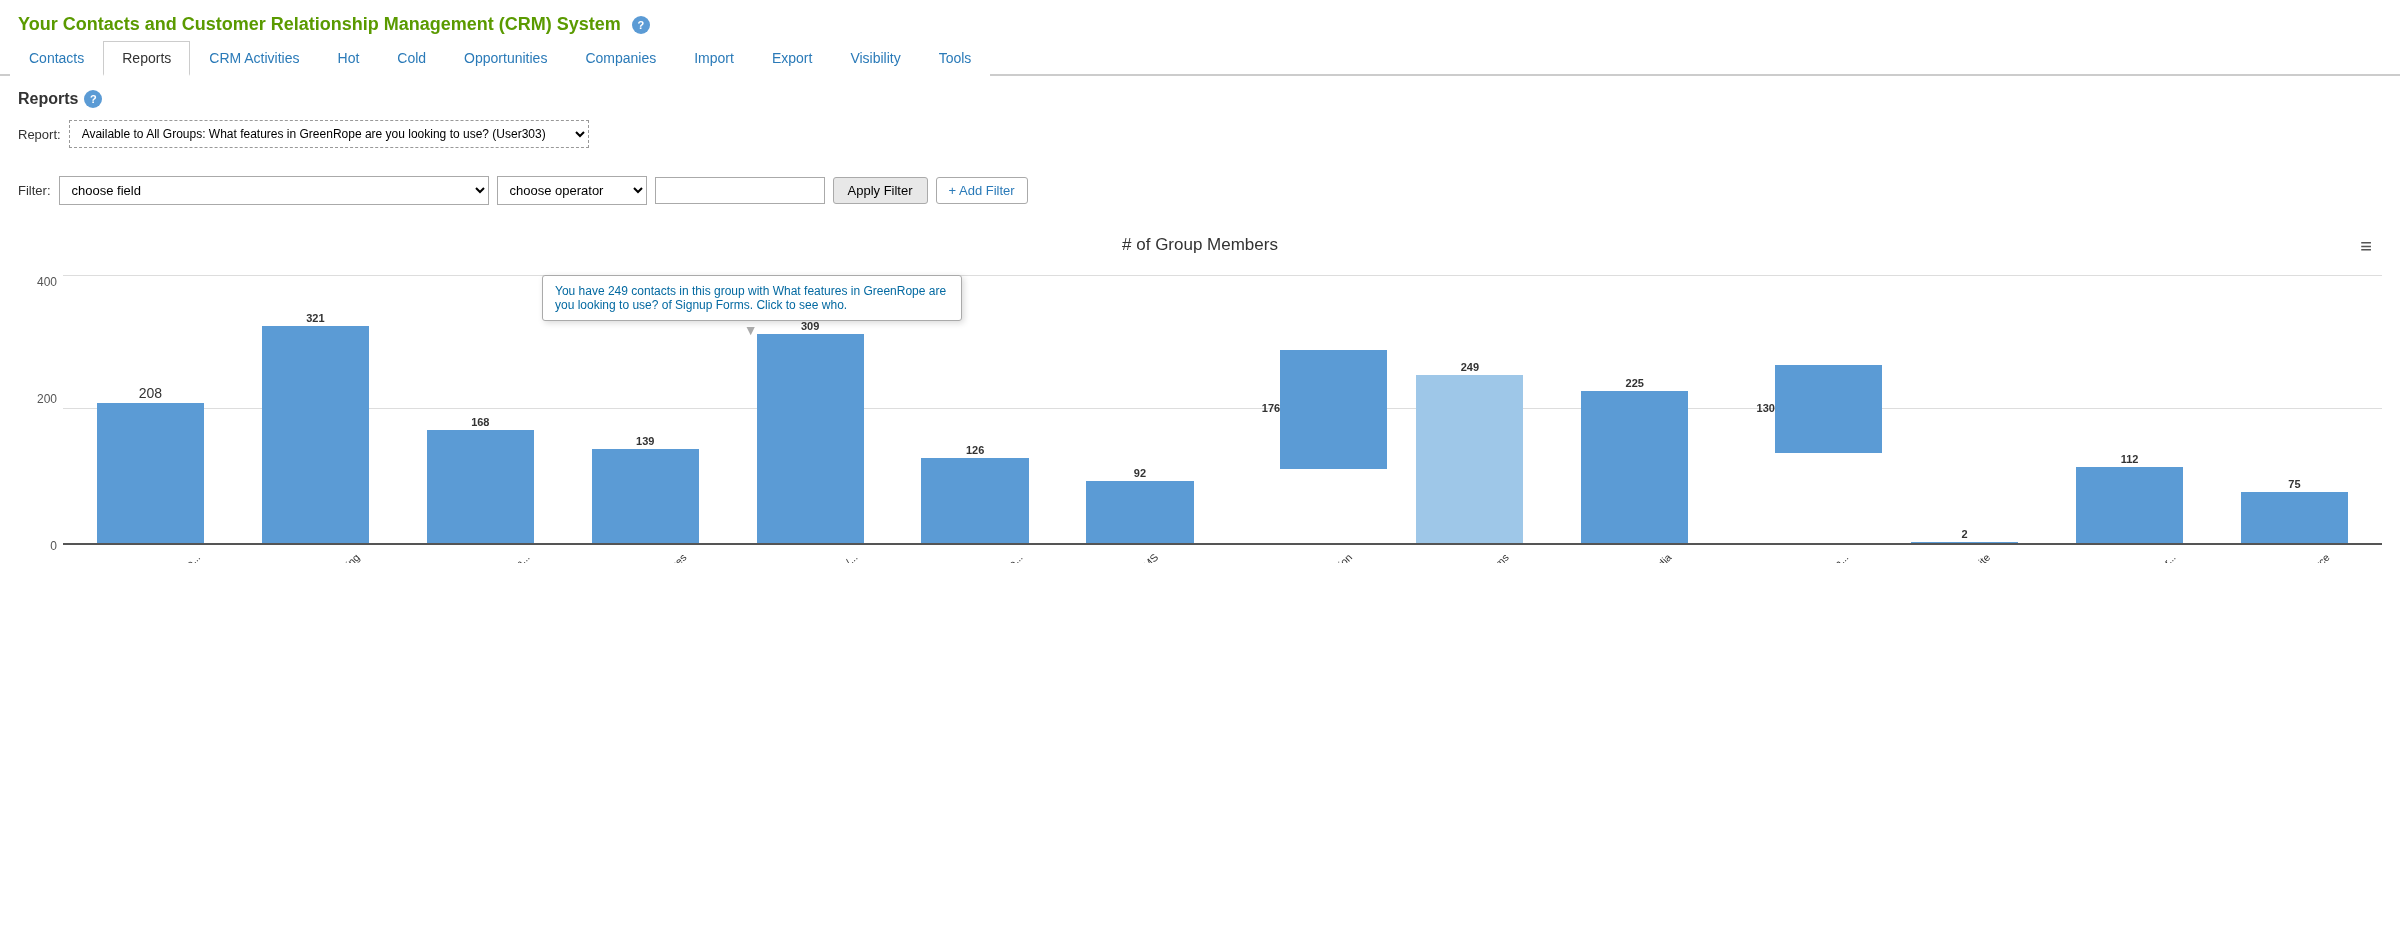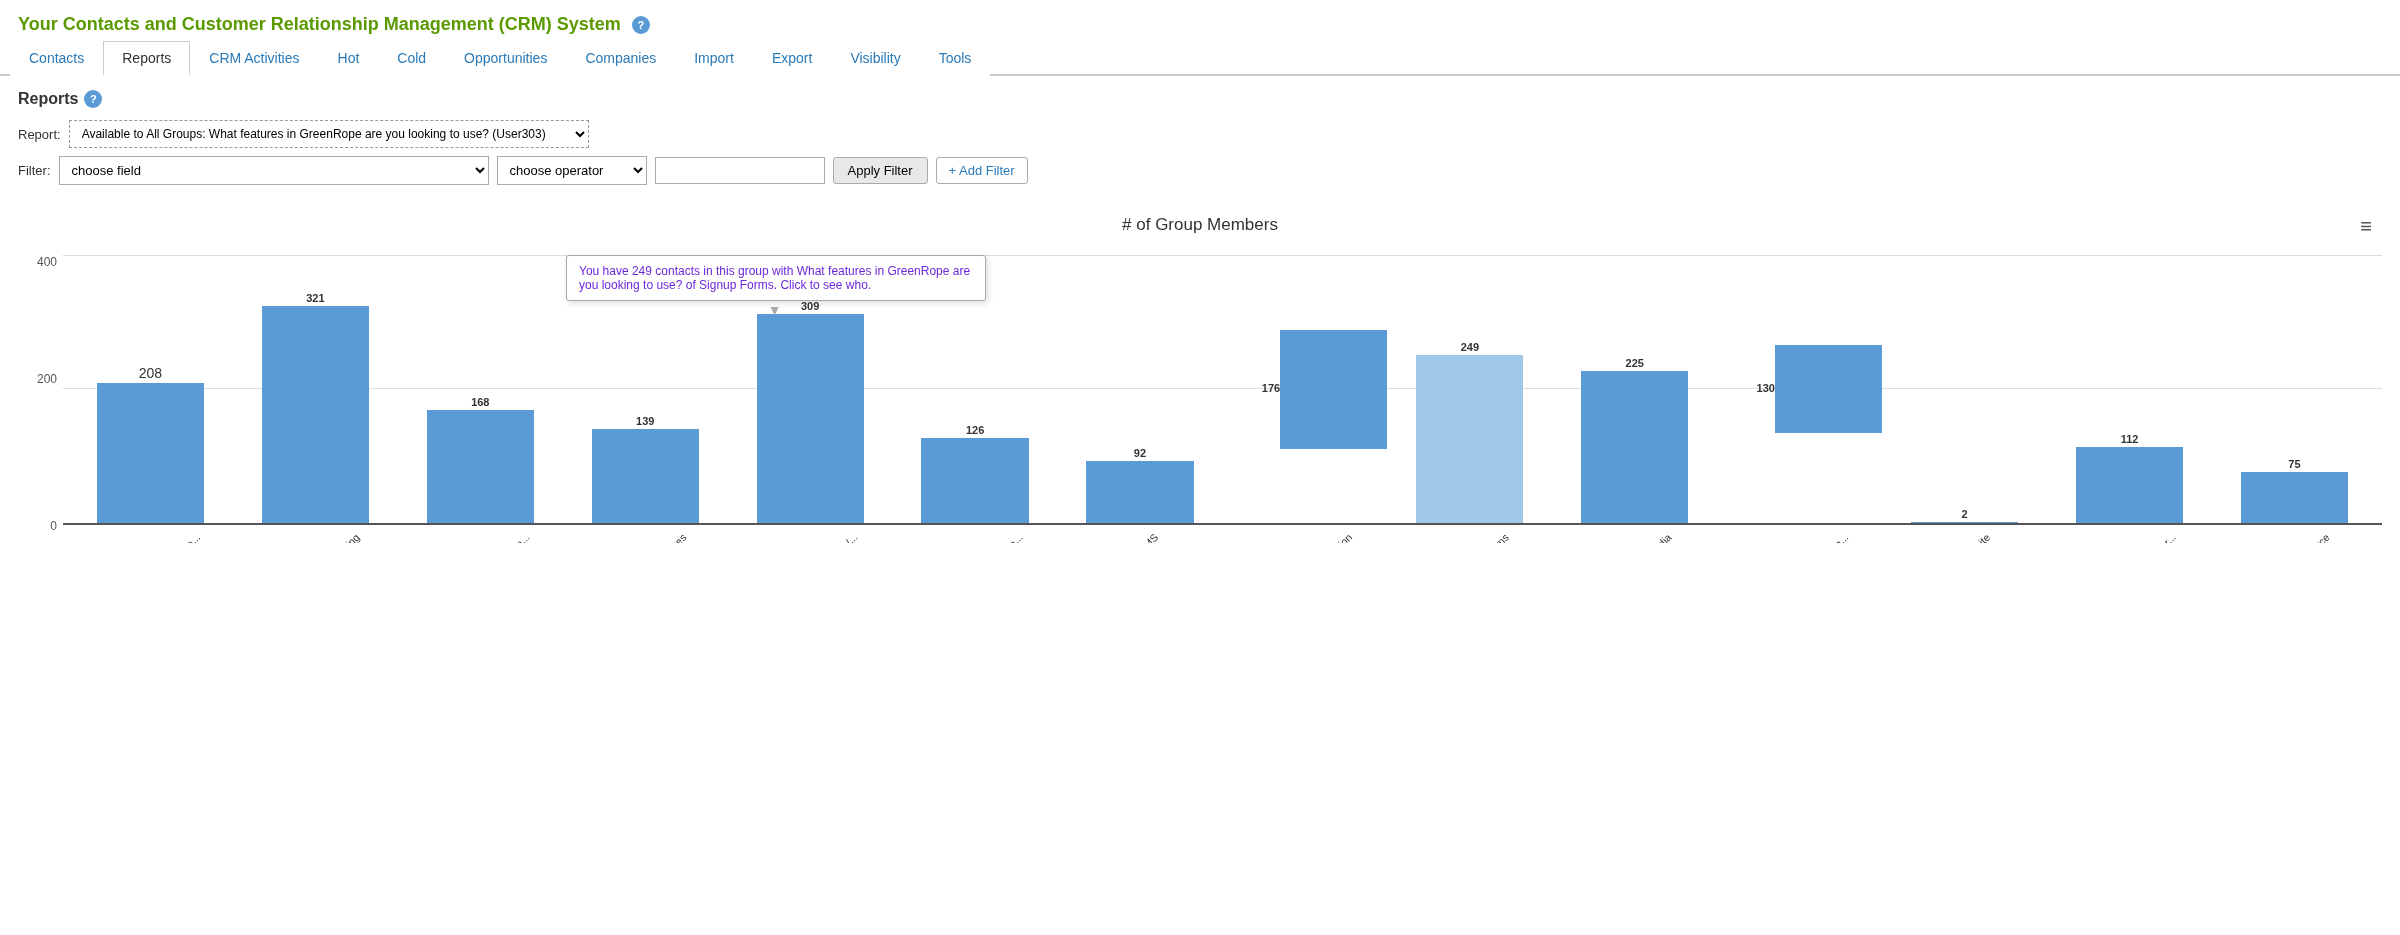--- a/index.html
+++ b/index.html
@@ -66,21 +66,21 @@
       color: #fff;
       font-size: 11px;
       text-align: center;
       line-height: 18px;
       cursor: pointer;
     }
 
     .report-row {
       display: flex;
       align-items: center;
-      margin-bottom: 8px;
+      margin-bottom: 28px;
       gap: 8px;
     }
     .report-row label { font-size: 13px; white-space: nowrap; }
     .report-select {
       border: 1px dashed #999;
       padding: 5px 8px;
       font-size: 12px;
       width: 520px;
       background: #fff;
       cursor: pointer;
@@ -151,23 +151,23 @@
     .tooltip-box {
       position: absolute;
       background: #fff;
       border: 1px solid #aaa;
       padding: 8px 12px;
       font-size: 12px;
       border-radius: 3px;
       box-shadow: 2px 2px 6px rgba(0,0,0,0.15);
       z-index: 10;
       max-width: 420px;
-      color: #6d28d9;
+      color: #0369a1;
       top: 50px;
-      left: 548px;
+      left: 524px;
     }
     .tooltip-box::after {
       content: '▼';
       position: absolute;
       bottom: -18px;
       left: 48%;
       font-size: 14px;
       color: #aaa;
     }
   </style>

